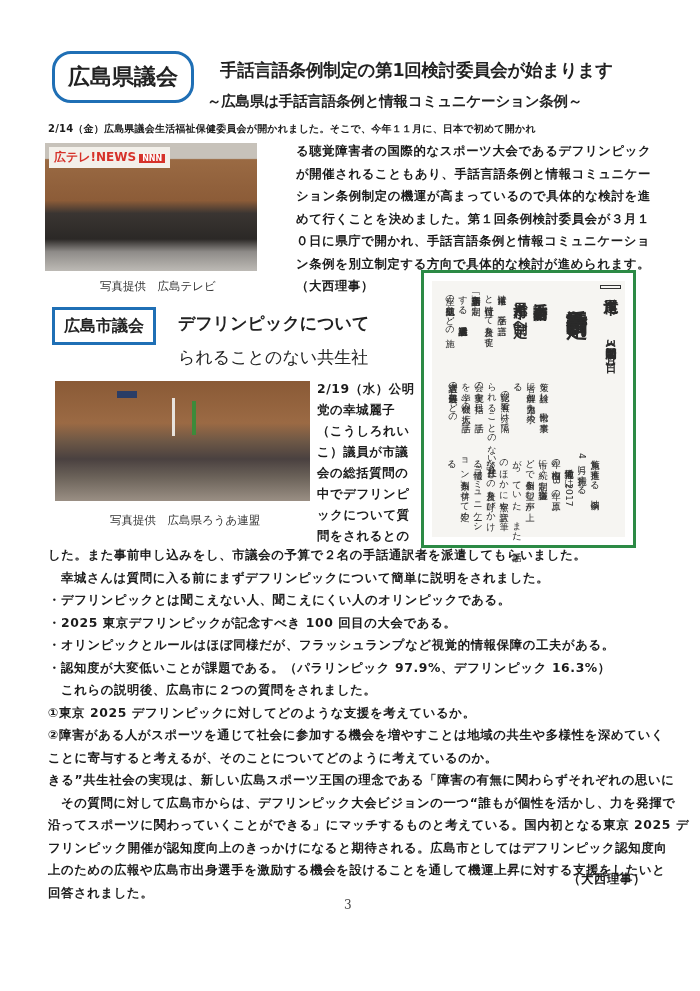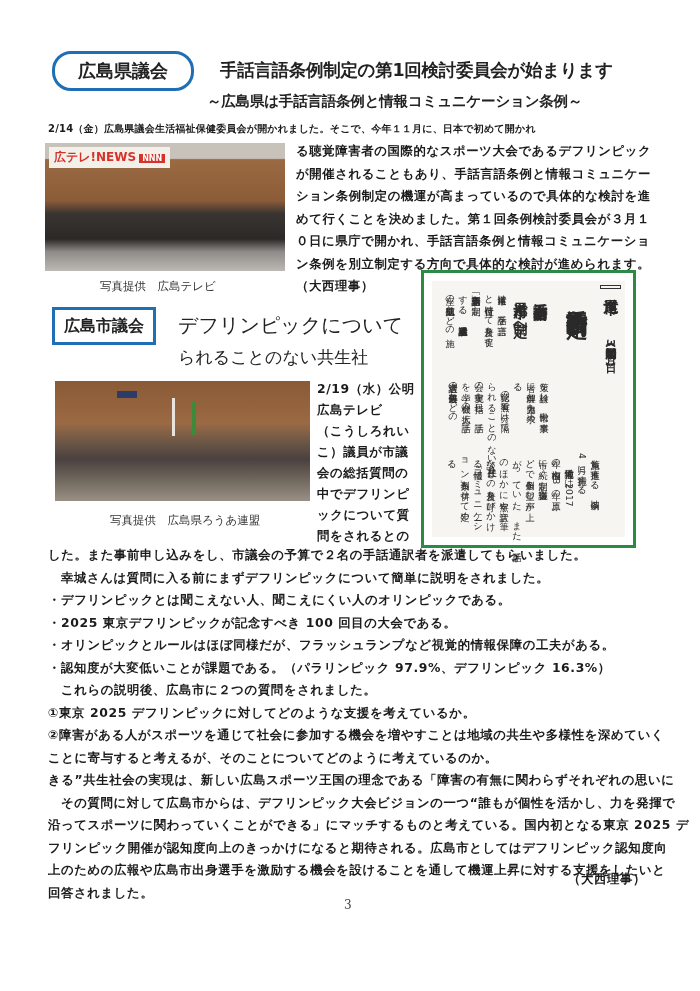--- a/index.html
+++ b/index.html
@@ -20,31 +20,31 @@
                font-weight: bold; font-size: 12px; padding: 2px 5px; }
   .news-logo .tag { background: #d6322a; color: #fff; font-size: 8px; padding: 0 3px; margin-left: 3px; }
   .clip-frame { border: 3px solid #2c8a45; box-sizing: border-box; background: #fff; }
   .clip-inner { position: absolute; left: 8px; top: 8px; right: 8px; bottom: 8px; background: #f6f5f2; }
   .vcol { position: absolute; writing-mode: vertical-rl; white-space: nowrap; color: #2a2a2a; }
   .page-num { font-family: "DejaVu Serif", serif; font-size: 12px; color: #444; }
 </style>
 </head>
 <body>
 
-<div class="abs label-box" style="left:52px; top:51px; width:142px; height:40px; font-size:18px;border-radius:19px;">
+<div class="abs label-box" style="left:52px; top:51px; width:142px; height:52px; font-size:22px;border-radius:19px;">
   <span>広島県議会</span>
 </div>
 
 <div class="abs headline" style="left:220px; top:58px; font-size:17.5px; font-weight:bold; letter-spacing:-0.3px;">手話言語条例制定の第1回検討委員会が始まります</div>
 
 <div class="abs headline" style="left:207px; top:92px; font-size:14.5px; font-weight:bold; letter-spacing:-0.2px;">～広島県は手話言語条例と情報コミュニケーション条例～</div>
 
 <div class="abs body-text" style="left:48px; top:118px; font-size:10px; letter-spacing:0.2px;">2/14（金）広島県議会生活福祉保健委員会が開かれました。そこで、今年１１月に、日本で初めて開かれ</div>
 
-<div class="abs photo photo1" style="left:45px; top:143px; width:240px; height:128px;text-align:center;">
+<div class="abs photo photo1" style="left:45px; top:143px; width:212px; height:128px;text-align:center;">
   <div class="news-logo">
     <span>広テレ!NEWS</span><span class="tag">NNN</span>
   </div>
 </div>
 <div class="abs caption" style="left:100px; top:279px;">写真提供　広島テレビ</div>
 
 <div class="abs" style="left:296px; top:140px;">
   <div class="body-text">る聴覚障害者の国際的なスポーツ大会であるデフリンピック</div>
   <div class="body-text">が開催されることもあり、手話言語条例と情報コミュニケー</div>
   <div class="body-text">ション条例制定の機運が高まっているので具体的な検討を進</div>
@@ -93,33 +93,33 @@
     <div class="vcol" style="right:141px; top:172px; font-size:9.2px;">る「情報コミュニケーシ</div>
     <div class="vcol" style="right:154px; top:172px; font-size:9.2px;">ョン条例」も併せて定め</div>
     <div class="vcol" style="right:167px; top:172px; font-size:9.2px;">る。</div>
   </div>
 </div>
 
 <div class="abs label-box" style="left:52px; top:307px; width:104px; height:38px; font-size:16px;">
   <span>広島市議会</span>
 </div>
 
-<div class="abs headline" style="left:178px; top:312px; font-size:20px;">デフリンピックについて</div>
+<div class="abs headline" style="left:178px; top:312px; font-size:17px;font-weight:bold;">デフリンピックについて</div>
 <div class="abs headline" style="left:178px; top:346px; font-size:17px;">られることのない共生社</div>
 
 <div class="abs photo photo2" style="left:55px; top:381px; width:255px; height:120px;">
   <div style="position:absolute; left:62px; top:10px; width:20px; height:7px; background:#2a3d66;"></div>
   <div style="position:absolute; left:117px; top:17px; width:3px; height:38px; background:#e8e3dd;"></div>
   <div style="position:absolute; left:137px; top:20px; width:4px; height:34px; background:#3d8a3a;"></div>
 </div>
 <div class="abs caption" style="left:110px; top:513px;">写真提供　広島県ろうあ連盟</div>
 
 <div class="abs" style="left:317px; top:378px;">
   <div class="body-text" style="line-height:21px;">2/19（水）公明</div>
-  <div class="body-text" style="line-height:21px;">広島テレビ</div>
+  <div class="body-text" style="line-height:21px;">党の幸城麗子</div>
   <div class="body-text" style="line-height:21px;">（こうしろれい</div>
   <div class="body-text" style="line-height:21px;">こ）議員が市議</div>
   <div class="body-text" style="line-height:21px;">会の総括質問の</div>
   <div class="body-text" style="line-height:21px;">中でデフリンピ</div>
   <div class="body-text" style="line-height:21px;">ックについて質</div>
   <div class="body-text" style="line-height:21px;">問をされるとの</div>
 </div>
 
 <div class="abs" style="left:48px; top:544px;">
   <div class="body-text">した。また事前申し込みをし、市議会の予算で２名の手話通訳者を派遣してもらいました。</div>

